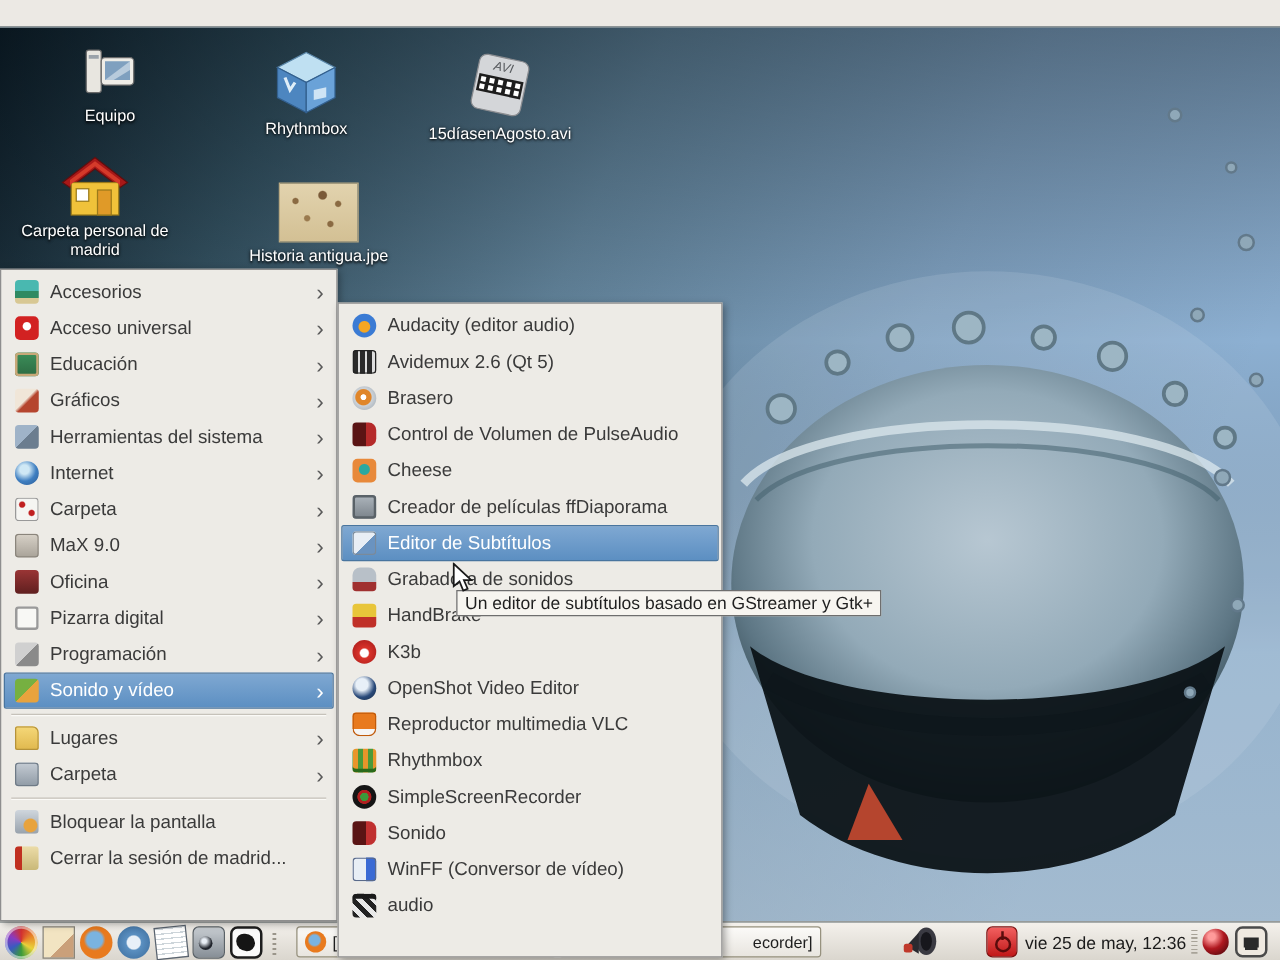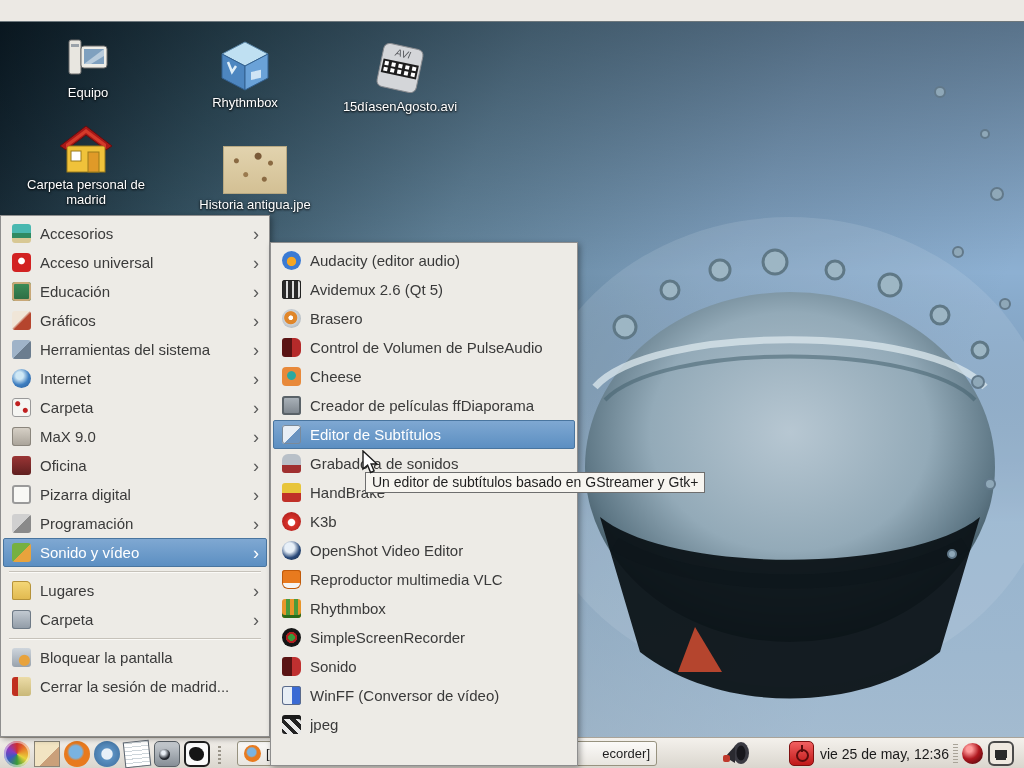--- a/index.html
+++ b/index.html
@@ -14,21 +14,21 @@
   
   .wallpaper { position:absolute; left:0; top:22px; width:1024px; height:715px; z-index:1; }
 
   
   .dicon { position:absolute; z-index:3; display:flex; flex-direction:column; align-items:center; }
   .dicon .dlabel { margin-top:3px; font-size:13px; color:#fff; text-align:center;
     text-shadow:0 1px 2px rgba(0,0,0,.85), 0 0 3px rgba(0,0,0,.6); line-height:15px; }
   .dicon-equipo { left:20px; top:36px; width:136px; }
   .dicon-vbox { left:177px; top:40px; width:136px; }
   .dicon-avi { left:325px; top:40px; width:150px; }
-  .dicon-home { left:16px; top:124px; width:140px;align-items:center; }
+  .dicon-home { left:6px; top:124px; width:140px;align-items:center; }
   .dicon-historia { left:199px; top:146px; width:112px; }
   .dicon-historia .dlabel { word-break:break-all; }
   .thumb { width:64px; height:48px; border:1px solid #b9a982;
     background:
       radial-gradient(circle at 20% 30%, #8a6a42 0 2px, transparent 3px),
       radial-gradient(circle at 55% 20%, #7a5a38 0 3px, transparent 4px),
       radial-gradient(circle at 75% 35%, #8a6a42 0 2px, transparent 3px),
       radial-gradient(circle at 35% 60%, #9a7a4e 0 2px, transparent 3px),
       radial-gradient(circle at 65% 70%, #8a6a42 0 2px, transparent 3px),
       linear-gradient(#e2d3ae,#d3c094); }
@@ -411,21 +411,21 @@
       <div class="menu-row">
         <span class="mi sound-icon"></span>
         <span class="menu-label">Sonido</span>
       </div>
       <div class="menu-row">
         <span class="mi winff-icon"></span>
         <span class="menu-label">WinFF (Conversor de vídeo)</span>
       </div>
       <div class="menu-row">
         <span class="mi xine-icon"></span>
-        <span class="menu-label">jpeg</span>
+        <span class="menu-label">audio</span>
       </div>
     </div>
 
   <div class="tooltip">
     <span>Un editor de subtítulos basado en GStreamer y Gtk+</span>
   </div>
 
   <div class="taskbar">
     <div class="launchers">
         <div class="tb-launcher menu-button-icon"></div>

